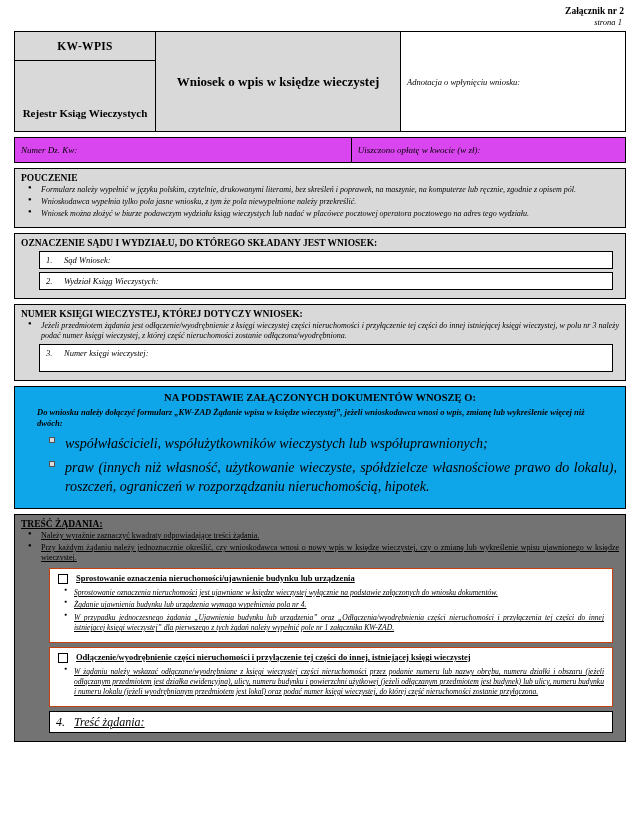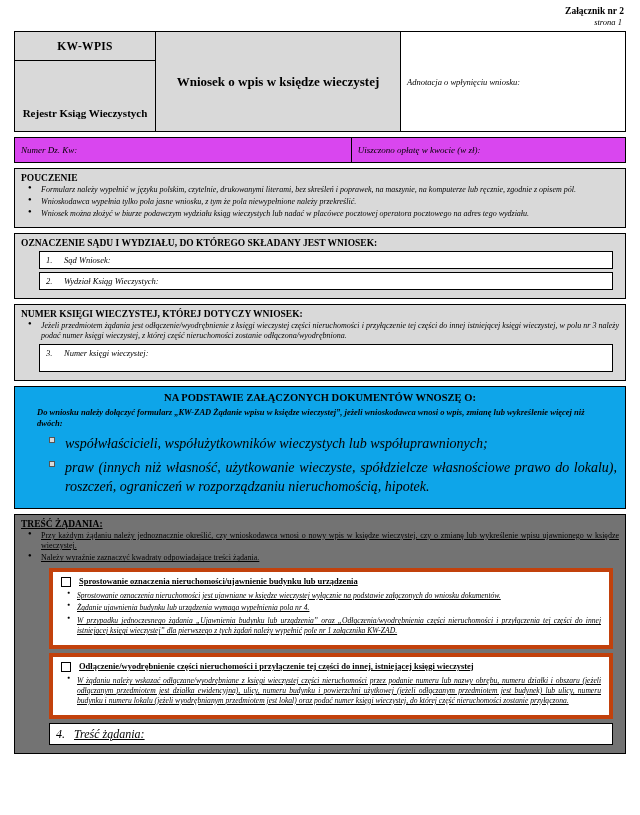--- a/index.html
+++ b/index.html
@@ -203,21 +203,21 @@
   
   .tresc {
     border: 1px solid #000;
     background: #737373;
     margin-top: 5px;
     padding: 4px 6px 6px 6px;
     box-sizing: border-box;
     text-decoration: underline;
   }
   .check-block {
-    border: 4px solid #c2410c;
+    border: 1px solid #c2410c;
     background: #fff;
     margin: 4px 6px 0 28px;
     padding: 4px 8px 6px 8px;
     box-sizing: border-box;
   }
   .check-head {
     font-weight: bold;
     font-size: 8.5px;
     display: flex;
     align-items: flex-start;
@@ -328,22 +328,22 @@
     <div class="lead">Do wniosku należy dołączyć formularz „KW-ZAD Żądanie wpisu w księdze wieczystej”, jeżeli wnioskodawca wnosi o wpis, zmianę lub wykreślenie więcej niż dwóch:</div>
     <ul class="sq">
       <li>współwłaścicieli, współużytkowników wieczystych lub współuprawnionych;</li>
       <li>praw (innych niż własność, użytkowanie wieczyste, spółdzielcze własnościowe prawo do lokalu), roszczeń, ograniczeń w rozporządzaniu nieruchomością, hipotek.</li>
     </ul>
   </div>
 
   <div class="tresc">
     <div class="sec-title">TREŚĆ ŻĄDANIA:</div>
     <ul class="bullets plain">
+      <li>Należy wyraźnie zaznaczyć kwadraty odpowiadające treści żądania.</li>
       <li>Przy każdym żądaniu należy jednoznacznie określić, czy wnioskodawca wnosi o nowy wpis w księdze wieczystej, czy o zmianę lub wykreślenie wpisu ujawnionego w księdze wieczystej.</li>
-      <li>Należy wyraźnie zaznaczyć kwadraty odpowiadające treści żądania.</li>
     </ul>
 
     <div class="check-block">
       <div class="check-head">
         <span class="checkbox"></span>
         <span>Sprostowanie oznaczenia nieruchomości/ujawnienie budynku lub urządzenia</span>
       </div>
       <ul class="sub">
         <li>Sprostowanie oznaczenia nieruchomości jest ujawniane w księdze wieczystej wyłącznie na podstawie załączonych do wniosku dokumentów.</li>
         <li>Żądanie ujawnienia budynku lub urządzenia wymaga wypełnienia pola nr 4.</li>

